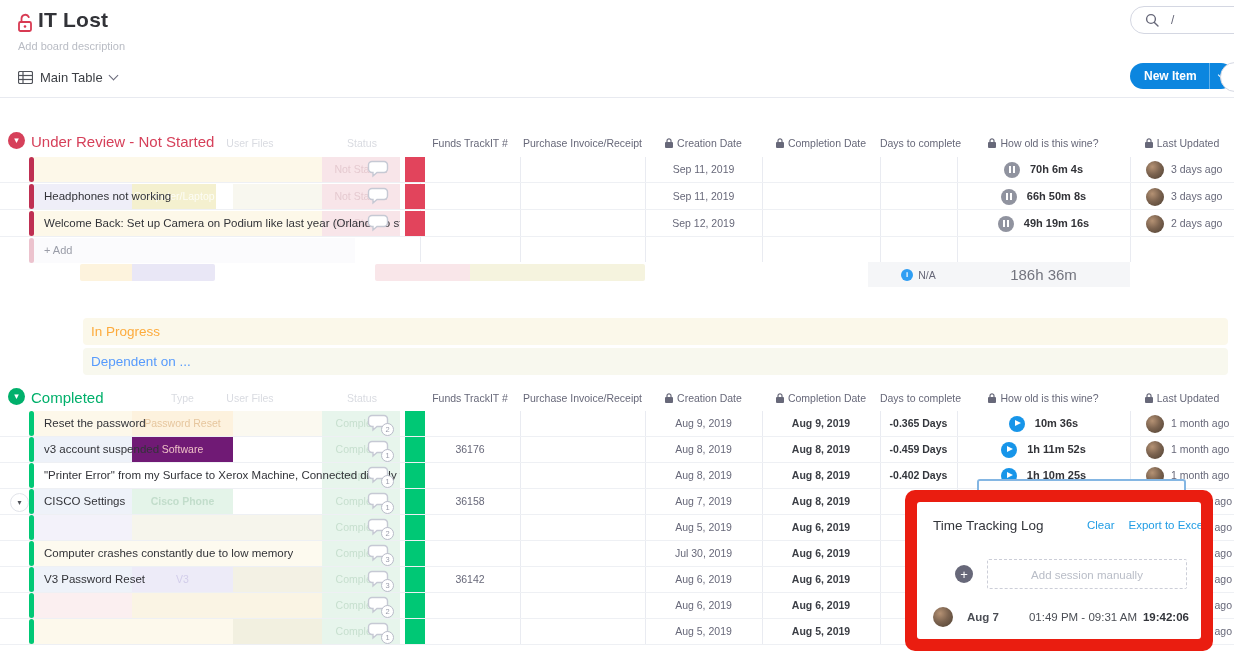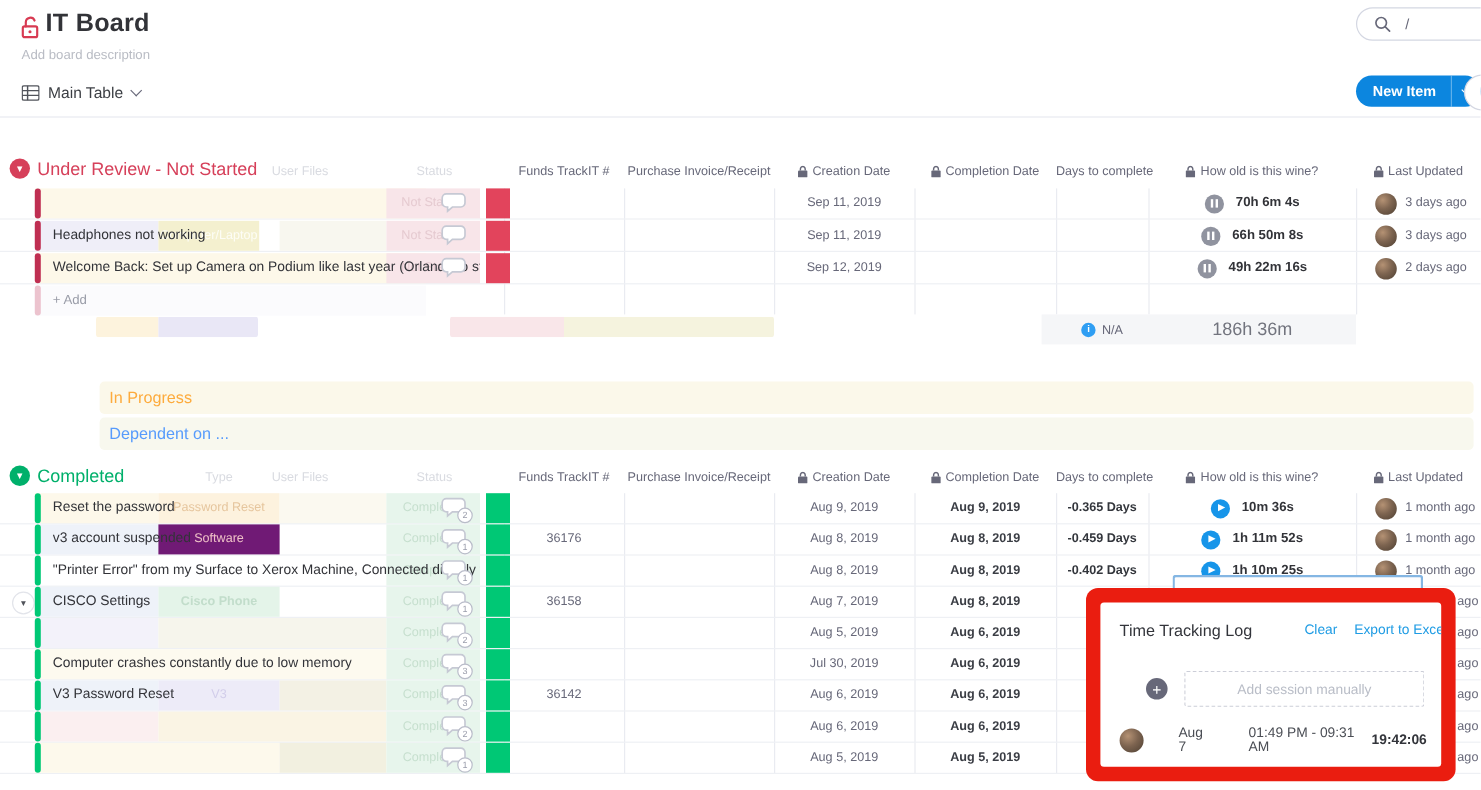--- a/index.html
+++ b/index.html
@@ -90,21 +90,21 @@
 
 <div class="stage">
 
   <div class="abs" style="left:16px;top:12px;">
     <svg width="18" height="22" viewBox="0 0 18 22">
       <rect x="3" y="10" width="12" height="9" rx="1.5" fill="none" stroke="#d83a52" stroke-width="1.8"></rect>
       <path d="M5.5 10 V6.5 a3.8 3.8 0 0 1 7.3 -1.4" fill="none" stroke="#d83a52" stroke-width="1.8" stroke-linecap="round"></path>
       <circle cx="9" cy="14.5" r="1.3" fill="#d83a52"></circle>
     </svg>
   </div>
-  <div class="abs page-title">IT Board</div>
+  <div class="abs page-title">IT Lost</div>
   <div class="abs board-desc">Add board description</div>
 
   <div class="abs view-tab">
     <span>
       <svg width="15" height="13" viewBox="0 0 15 13">
         <rect x="0.5" y="0.5" width="14" height="12" rx="1.5" fill="none" stroke="#50535a" stroke-width="1.2"></rect>
         <line x1="0.5" y1="4.5" x2="14.5" y2="4.5" stroke="#50535a" stroke-width="1.2"></line>
         <line x1="0.5" y1="8.5" x2="14.5" y2="8.5" stroke="#50535a" stroke-width="1.2"></line>
         <line x1="5" y1="0.5" x2="5" y2="12.5" stroke="#50535a" stroke-width="1.2"></line>
       </svg>
@@ -237,21 +237,21 @@
     <div class="iname">Welcome Back: Set up Camera on Podium like last year (Orlando to stay in Au...</div>
     <div class="bubble">
       <svg width="24" height="22" viewBox="0 0 24 22">
           <path d="M6 3.5h12a3.5 3.5 0 0 1 3.5 3.5v4a3.5 3.5 0 0 1-3.5 3.5h-7l-4 3.5v-3.5H6A3.5 3.5 0 0 1 2.5 11V7A3.5 3.5 0 0 1 6 3.5z" fill="#fff" stroke="#c6c9d4" stroke-width="1.4"></path>
         </svg>
     </div>
     <div class="block" style="background:#e2445c;"></div>
     <div class="cell c-create">Sep 12, 2019</div>
     <div class="cell c-wine">
         <span class="pauseic"></span>
-        <span>49h 22m 16s</span>
+        <span>49h 19m 16s</span>
       </div>
     <div class="cell c-upd">
         <span class="avatar"></span>
         <span>2 days ago</span>
       </div>
   </div>
 
   <div class="row" style="top:238px;border-bottom:none;">
     <div class="seg" style="left:29px;width:326px;background:#fbfbfd;"></div>
     <div class="stripe" style="background:#ecc3ce;"></div>
@@ -525,20 +525,20 @@
       <div class="tt-links">
         <span>Clear</span>
         <span>Export to Excel</span>
       </div>
       <div class="tt-plus">
           <span class="plusic">+</span>
         </div>
       <div class="tt-dash">Add session manually</div>
       <div class="tt-row">
         <span class="avatar" style="width:20px;height:20px;flex:0 0 20px;"></span>
-        <span style="margin-left:29px;">Aug 7</span>
+        <span style="margin-left:14px;font-weight:bold;">Aug 7</span>
         <span style="margin-left:30px;">01:49 PM - 09:31 AM</span>
         <span style="margin-left:auto;font-weight:700;color:#33353b;">19:42:06</span>
       </div>
     </div>
   </div>
 
 </div>
 
 </body></html>

